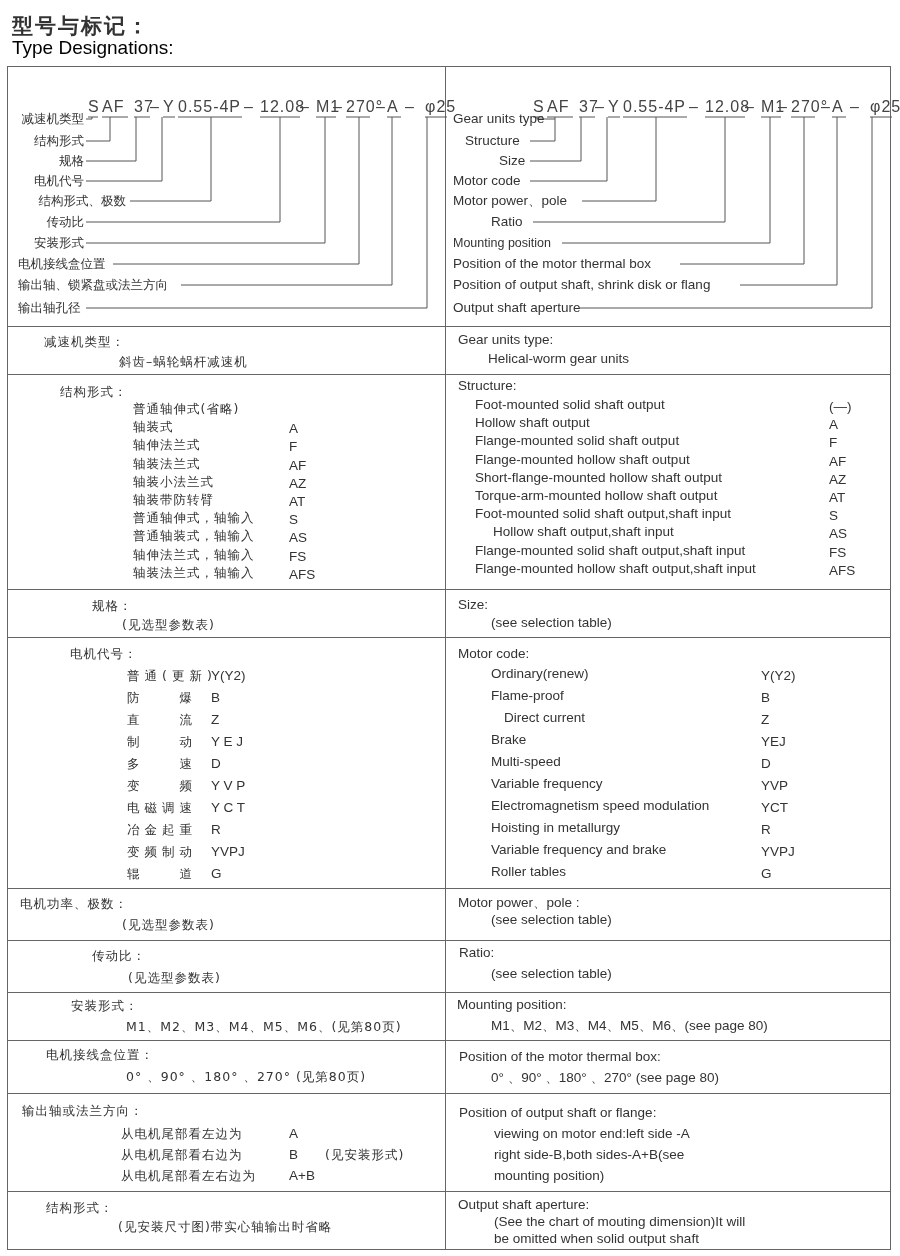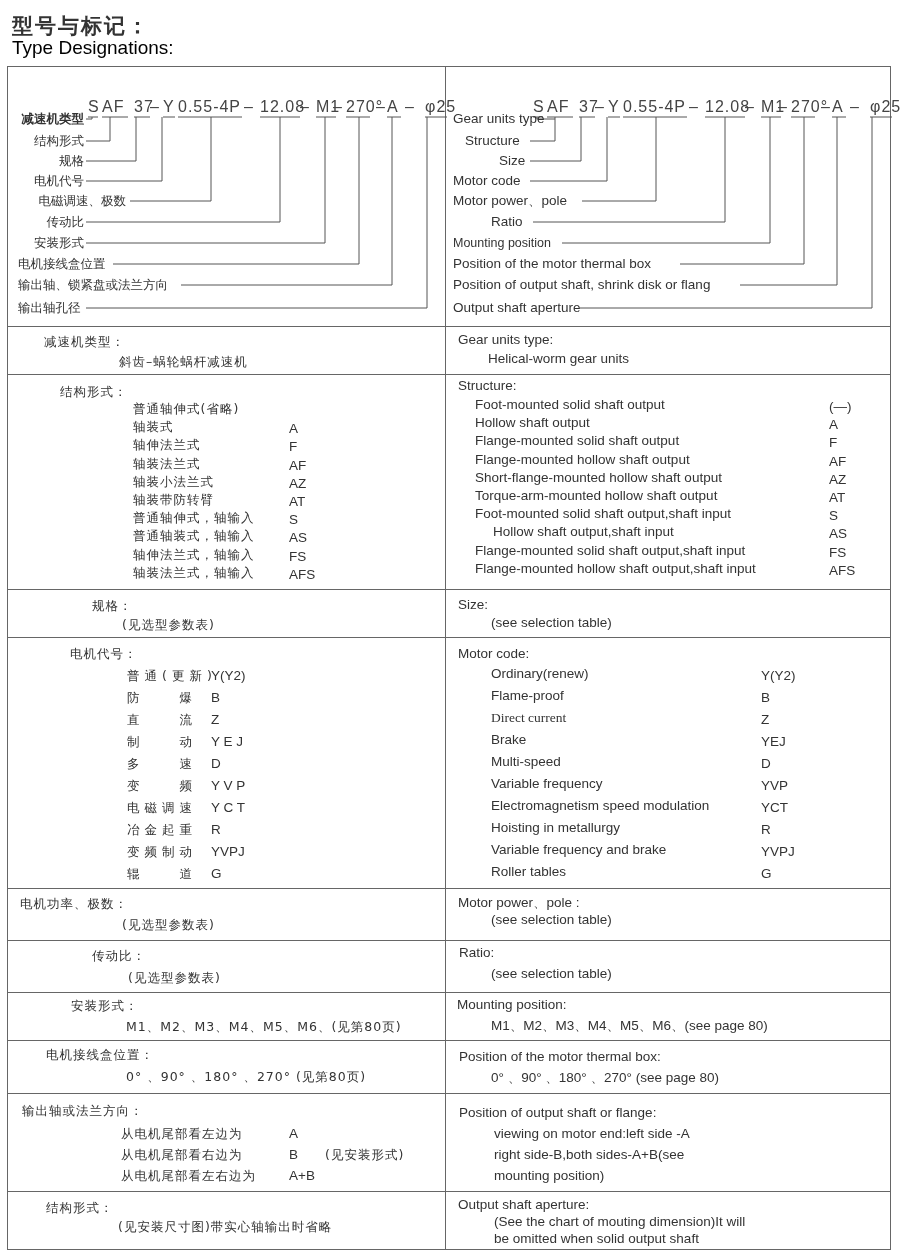--- a/index.html
+++ b/index.html
@@ -116,25 +116,25 @@
     <div class="t code" style="left: 300px; top: 99px;">–</div>
     <div class="t code" style="left: 316px; top: 99px;">M1</div>
     <div class="t code" style="left: 333px; top: 99px;">–</div>
     <div class="t code" style="left: 346px; top: 99px;">270°</div>
     <div class="t code" style="left: 376px; top: 99px;">–</div>
     <div class="t code" style="left: 387px; top: 99px;">A</div>
     <div class="t code" style="left: 405px; top: 99px;">–</div>
     <div class="t code" style="left: 425px; top: 99px;">φ25</div>
   </div>
 <div id="labels-left">
-    <div class="t cn" style="top: 111px; letter-spacing: 0px; right: 816px; font-weight: bold;">减速机类型</div>
+    <div class="t cn" style="top: 111px; letter-spacing: 0px; right: 816px;">减速机类型</div>
     <div class="t cn" style="top: 133px; letter-spacing: 0px; right: 816px;">结构形式</div>
     <div class="t cn" style="top: 153px; letter-spacing: 0px; right: 816px;">规格</div>
     <div class="t cn" style="top: 173px; letter-spacing: 0px; right: 816px;">电机代号</div>
-    <div class="t cn" style="top: 193px; letter-spacing: 0px; right: 774px;">电磁调速、极数</div>
+    <div class="t cn" style="top: 193px; letter-spacing: 0px; right: 774px;">结构形式、极数</div>
     <div class="t cn" style="top: 214px; letter-spacing: 0px; right: 816px;">传动比</div>
     <div class="t cn" style="top: 235px; letter-spacing: 0px; right: 816px;">安装形式</div>
     <div class="t cn" style="top: 256px; letter-spacing: 0px; left: 18px;">电机接线盒位置</div>
     <div class="t cn" style="top: 277px; letter-spacing: 0px; left: 18px;">输出轴、锁紧盘或法兰方向</div>
     <div class="t cn" style="top: 300px; letter-spacing: 0px; left: 18px;">输出轴孔径</div>
   </div>
 <div id="code-right">
     <div class="t code" style="left: 533px; top: 99px;">S</div>
     <div class="t code" style="left: 547px; top: 99px;">AF</div>
     <div class="t code" style="left: 579px; top: 99px;">37</div>
@@ -273,21 +273,21 @@
 
 <div class="t en" style="left:458px;top:597px">Size:</div>
 <div class="t en" style="left:491px;top:615px">(see selection table)</div>
 
 <div class="t en" style="left:458px;top:646px">Motor code:</div>
 <div id="en-motor-list">
     <div class="t en" style="left: 491px; top: 666px;">Ordinary(renew)</div>
     <div class="t en" style="left: 761px; top: 668px;">Y(Y2)</div>
     <div class="t en" style="left: 491px; top: 688px;">Flame-proof</div>
     <div class="t en" style="left: 761px; top: 690px;">B</div>
-    <div class="t en" style="left: 491px; top: 710px; font-family: Liberation Serif, serif;">Direct current</div>
+    <div class="t en" style="left: 504px; top: 710px;">Direct current</div>
     <div class="t en" style="left: 761px; top: 712px;">Z</div>
     <div class="t en" style="left: 491px; top: 732px;">Brake</div>
     <div class="t en" style="left: 761px; top: 734px;">YEJ</div>
     <div class="t en" style="left: 491px; top: 754px;">Multi-speed</div>
     <div class="t en" style="left: 761px; top: 756px;">D</div>
     <div class="t en" style="left: 491px; top: 776px;">Variable frequency</div>
     <div class="t en" style="left: 761px; top: 778px;">YVP</div>
     <div class="t en" style="left: 491px; top: 798px;">Electromagnetism speed modulation</div>
     <div class="t en" style="left: 761px; top: 800px;">YCT</div>
     <div class="t en" style="left: 491px; top: 820px;">Hoisting in metallurgy</div>

